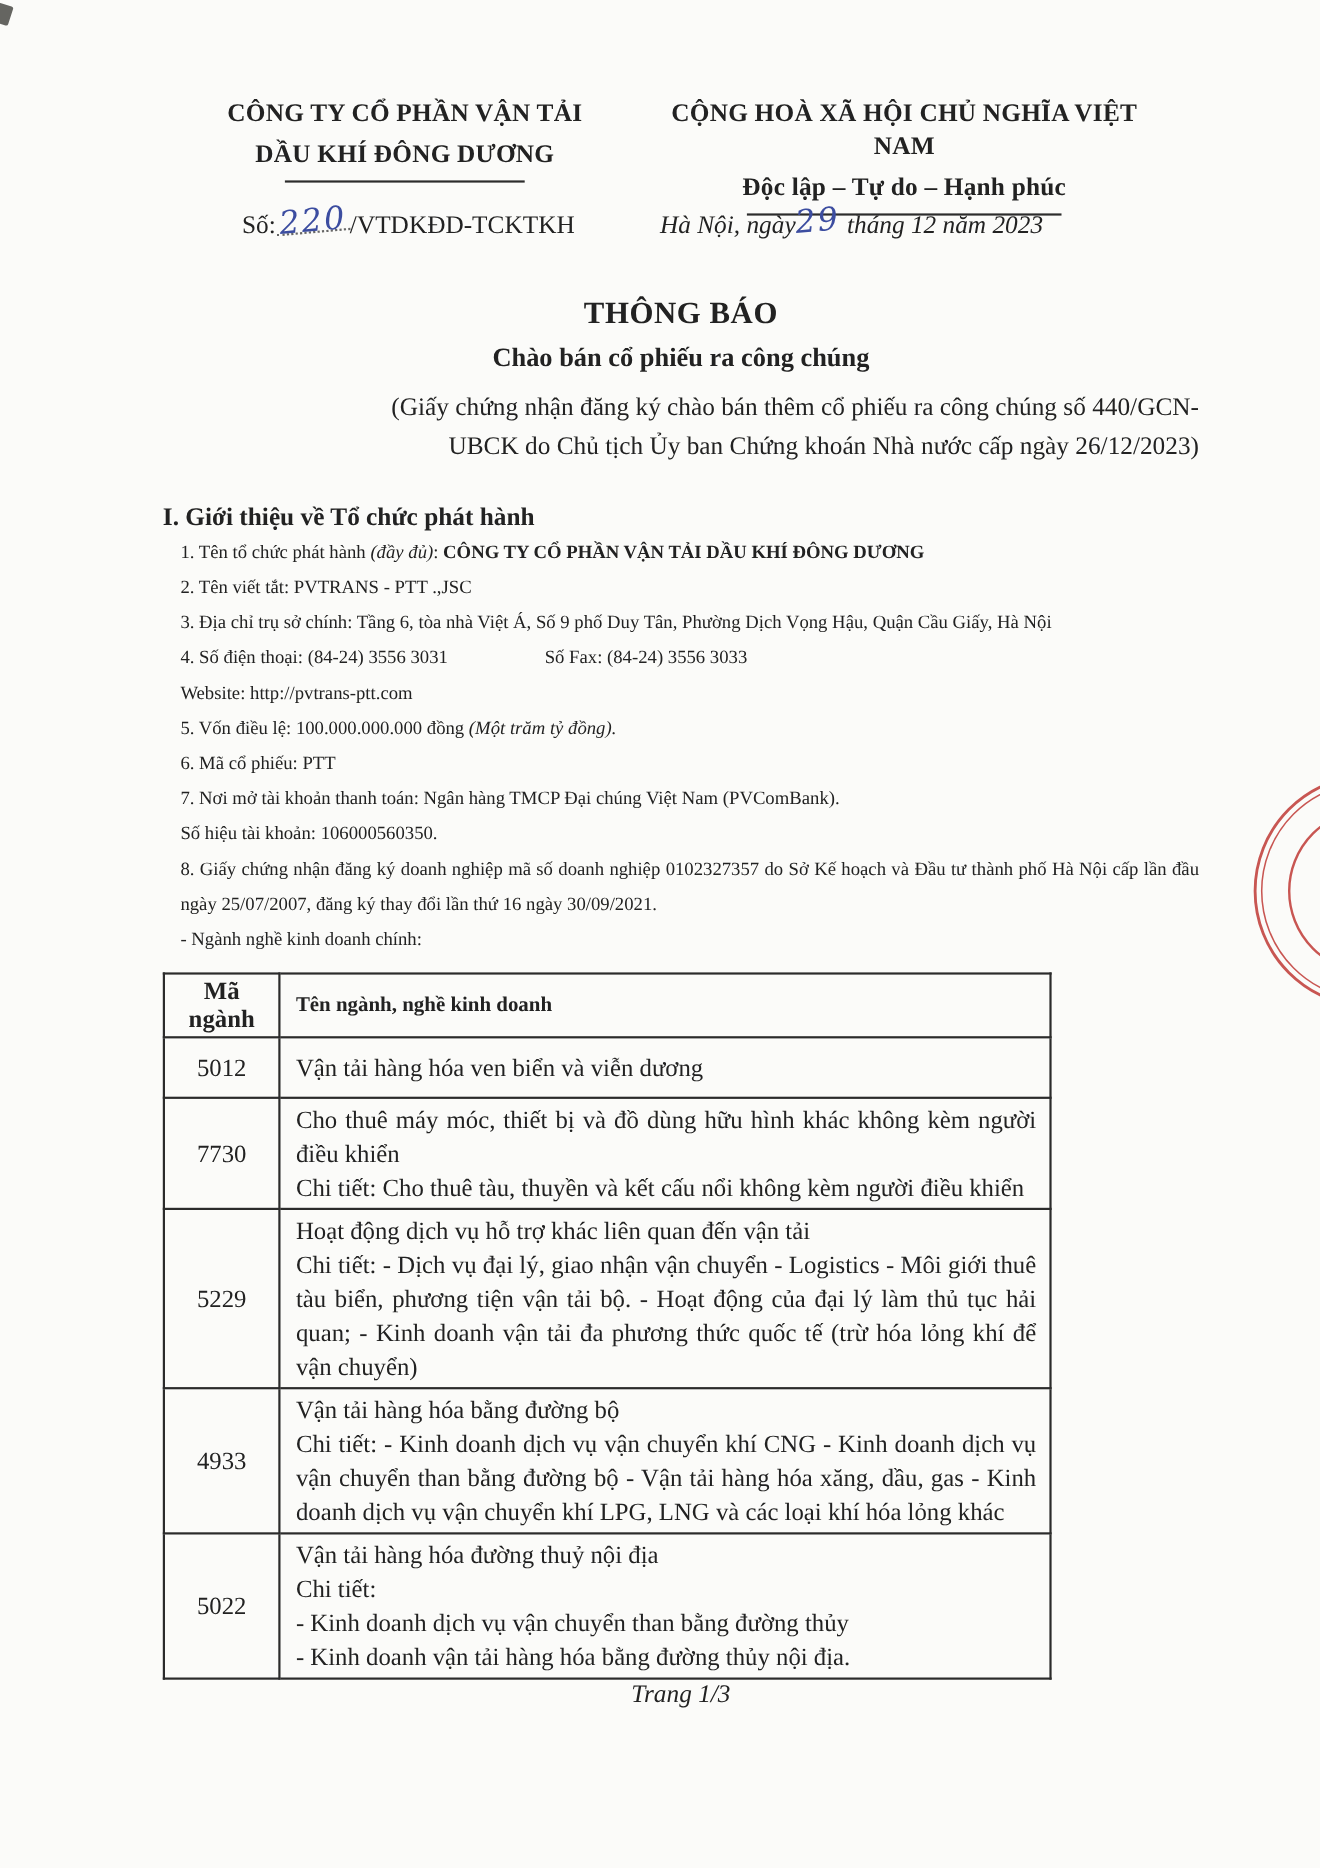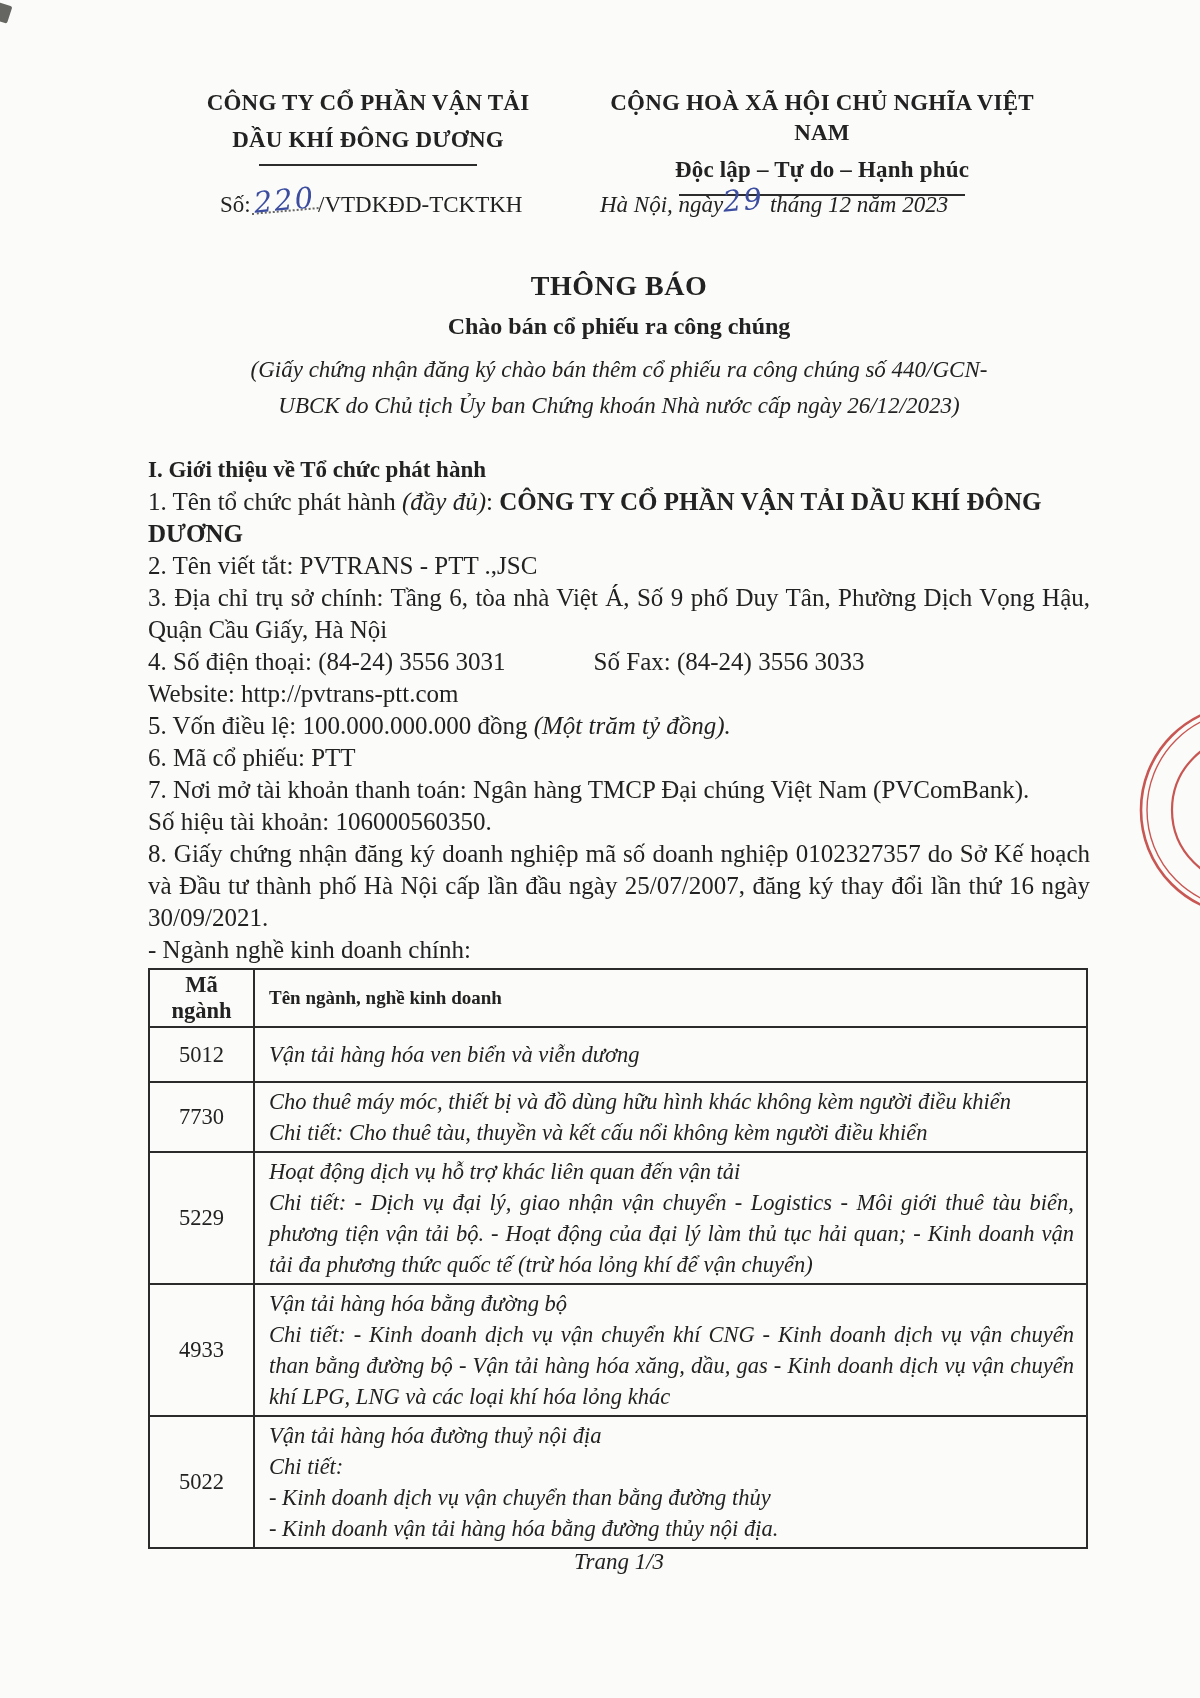--- a/index.html
+++ b/index.html
@@ -35,36 +35,36 @@
     display:inline-block;
     transform:rotate(-5deg) translateY(-2px);
     line-height:20px;
   }
   .hw-slot{border-bottom:2px dotted #666;padding:0 3px;}
 
   
   .content{position:absolute;left:148px;top:268px;width:942px;}
   .title-main{text-align:center;font-weight:bold;font-size:28px;line-height:36px;letter-spacing:.5px;}
   .title-sub{text-align:center;font-weight:bold;font-size:24px;line-height:32px;margin-top:6px;}
-  .title-note{text-align:center;font-style:italic;font-size:23px;line-height:36px;margin-top:10px;}
+  .title-note{text-align:right;font-size:23px;line-height:36px;margin-top:10px;}
 
   .section-heading{font-weight:bold;font-size:23px;line-height:32px;margin-top:30px;}
-  .body-line{font-size:25px;line-height:32px;}
+  .body-line{font-size:17px;line-height:32px;margin-left:16px;}
   .just{text-align:justify;}
   .ital{font-style:italic;}
   .bold{font-weight:bold;}
   .fax-gap{margin-left:88px;}
 
   
-  table.industry{border-collapse:collapse;width:940px;margin-top:2px;}
+  table.industry{border-collapse:collapse;width:808px;margin-top:14px;}
   table.industry td,table.industry th{border:2px solid #2b2b2b;vertical-align:middle;}
   th.code-col,td.code-cell{width:95px;text-align:center;font-size:22.5px;padding:2px 4px;}
   th{font-size:19px;text-align:left;padding:2px 4px 2px 14px;font-weight:bold;}
   td.desc-cell{padding:3px 12px 3px 14px;}
-  td.desc-cell p{margin:0;font-size:22.5px;line-height:31px;text-align:justify;font-style:italic;}
+  td.desc-cell p{margin:0;font-size:22.5px;line-height:31px;text-align:justify;}
   tr.hdr{height:56px;}
   tr.r0{height:55px;}
   tr.r1{height:65px;}
   tr.r2{height:128px;}
   tr.r3{height:130px;}
   tr.r4{height:130px;}
 
   .footer{text-align:center;font-style:italic;font-size:23px;}
 
   

